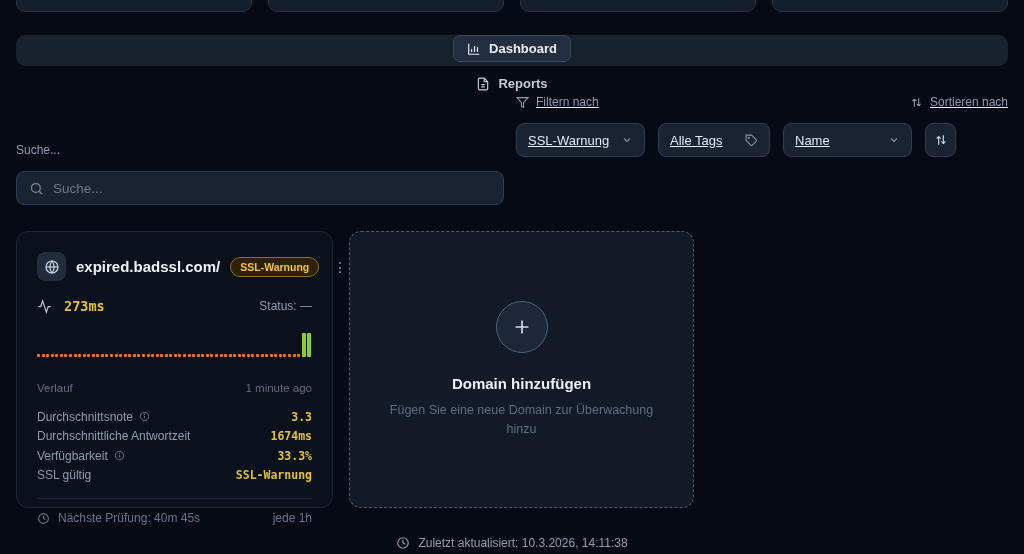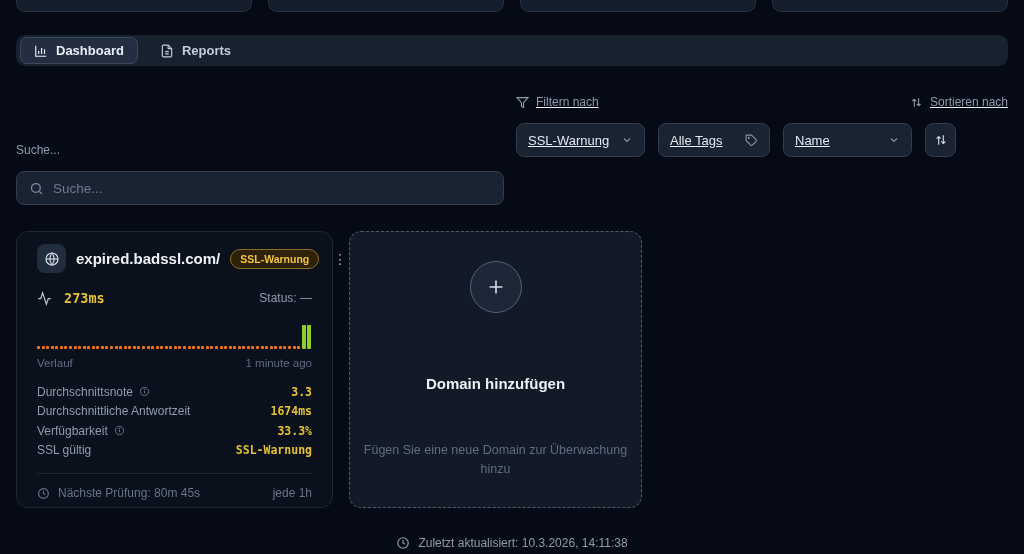--- a/index.html
+++ b/index.html
@@ -15,21 +15,21 @@
     font-family:"Liberation Sans","DejaVu Sans",sans-serif;
     color:var(--text);
   }
   svg{display:block;flex:none;}
 
   
   .top-row{margin:0 16px;display:flex;gap:16px;height:12px;}
   .top-card{flex:1;height:26px;margin-top:-14px;background:#151e2c;border:1px solid #273243;border-radius:9px;}
 
   
-  .tabbar{margin:23px 16px 0;background:var(--panel);border-radius:9px;height:31px;display:flex;align-items:center;padding:0 4px;gap:8px;}
+  .tabbar{margin:23px 16px 0;background:var(--panel);border-radius:9px;height:31px;display:flex;align-items:center;padding:0 4px;gap:8px;flex-direction:column;}
   .tab{display:flex;align-items:center;gap:8px;padding:5px 13px;border-radius:7px;font-size:13px;color:#c3cdd9;cursor:pointer;border:1px solid transparent;font-weight:bold;}
   .tab.active{background:#232e40;border-color:#3a4860;color:var(--text);font-weight:700;}
 
   
   .controls{margin:29px 16px 0;display:flex;}
   .col-left{width:488px;margin-right:12px;flex:none;margin-top:48px;}
   .col-right{flex:1;text-decoration:underline;}
   .label-row{font-size:12px;color:var(--muted);height:14px;display:flex;align-items:center;}
   .col-right .label-row{justify-content:space-between;}
   .label-with-icon{display:flex;align-items:center;gap:7px;}
@@ -38,43 +38,43 @@
   .search-box input::placeholder{color:#6c7b90;}
   .filters-row{margin-top:14px;display:flex;gap:13px;}
   .dropdown,.sq-btn{height:34px;background:#1a2331;border:1px solid var(--panel-border);border-radius:8px;display:flex;align-items:center;justify-content:space-between;padding:0 11px;font-size:13px;color:#e2e9f1;cursor:pointer;}
   .dd-status,.dd-sort{width:129px;}
   .dd-tags{width:112px;}
   .sq-btn{width:31px;justify-content:center;padding:0;color:#cdd7e3;}
   .chev,.dd-icon{color:#8494a7;}
 
   
   .cards{margin:26px 16px 0;display:flex;gap:16px;}
-  .domain-card{width:317px;height:277px;background:var(--card-bg);border:1px solid var(--card-border);border-radius:12px;padding:12px 20px 0;flex:none;}
+  .domain-card{width:317px;height:277px;background:var(--card-bg);border:1px solid var(--card-border);border-radius:12px;padding:20px 20px 0;flex:none;}
   .card-head{display:flex;align-items:center;gap:10px;}
   .globe-box{width:29px;height:29px;border-radius:8px;background:#212c3d;display:flex;align-items:center;justify-content:center;color:#cdd7e3;flex:none;}
   .domain-title{font-size:15px;font-weight:700;color:#eef2f7;white-space:nowrap;}
   .badge{font-size:10.5px;font-weight:700;color:#f2c341;background:#2d2106;border:1px solid #8d6e22;border-radius:999px;padding:3px 9px;white-space:nowrap;}
   .menu-btn{color:#94a2b4;font-size:14px;line-height:1;cursor:pointer;padding:2px 4px;letter-spacing:0;}
   .ping-row{display:flex;justify-content:space-between;align-items:center;margin-top:17px;}
   .ping{display:flex;align-items:center;gap:12px;color:#b9c4d1;}
   .ping-value{font-family:"DejaVu Sans Mono",monospace;font-size:13.5px;font-weight:700;color:var(--accent-yellow);}
   .status{font-size:12px;color:var(--muted);}
   .bars{margin-top:19px;display:flex;align-items:flex-end;justify-content:space-between;height:24px;width:100%;}
   .dot{width:3px;height:3px;background:var(--orange);border-radius:1px;flex:none;}
   .gbar{width:4px;height:24px;background:var(--green);border-radius:1px;flex:none;}
-  .history-meta{display:flex;justify-content:space-between;margin-top:8px;font-size:11.5px;color:var(--faint);}
+  .history-meta{display:flex;justify-content:space-between;margin-top:25px;font-size:11.5px;color:var(--faint);}
   .stats{margin-top:13px;}
   .stat-row{display:flex;justify-content:space-between;align-items:center;height:19.5px;font-size:12px;}
   .stat-label{color:var(--muted);display:flex;align-items:center;gap:6px;}
   .info-icon{color:#6b7a8f;cursor:pointer;}
   .stat-value{color:var(--accent-yellow);font-weight:700;font-family:"DejaVu Sans Mono",monospace;font-size:11.5px;text-align:center;}
   .card-footer{border-top:1px solid var(--card-border);margin-top:13px;padding-top:12px;display:flex;justify-content:space-between;align-items:center;font-size:12px;color:#66758a;}
   .next-check{display:flex;align-items:center;gap:8px;}
 
-  .add-card{width:293px;height:277px;border:1.5px dashed #4a5b72;border-radius:12px;background:#121927;display:flex;flex-direction:column;align-items:center;justify-content:center;text-align:center;cursor:pointer;flex:none;gap:40px;}
+  .add-card{width:345px;height:277px;border:1.5px dashed #4a5b72;border-radius:12px;background:#121927;display:flex;flex-direction:column;align-items:center;justify-content:center;text-align:center;cursor:pointer;flex:none;}
   .plus-circle{width:52px;height:52px;border-radius:50%;background:#1d2737;border:1px solid #51627a;display:flex;align-items:center;justify-content:center;color:#d4dce6;}
   .add-title{margin-top:22px;font-size:15px;font-weight:700;color:#edf1f6;}
   .add-sub{margin-top:9px;font-size:12.5px;color:var(--faint);max-width:282px;line-height:1.45;}
 
   .page-footer{margin-top:28px;display:flex;justify-content:center;gap:8px;font-size:12px;color:var(--muted);}
 </style>
 </head>
 <body>
 
 <div class="top-row">
@@ -314,21 +314,21 @@
     </div>
 
     <div class="card-footer">
       <span class="next-check">
         <span>
           <svg width="13" height="13" viewBox="0 0 24 24" fill="none" stroke="currentColor" stroke-width="2">
               <circle cx="12" cy="12" r="9"></circle>
               <path d="M12 7v5l3.5 2"></path>
             </svg>
         </span>
-        <span>Nächste Prüfung: 80m 45s</span>
+        <span>Nächste Prüfung: 40m 45s</span>
       </span>
       <span>jede 1h</span>
     </div>
   </div>
 
   <div class="add-card">
     <div class="plus-circle">
       <svg width="22" height="22" viewBox="0 0 24 24" fill="none" stroke="currentColor" stroke-width="1.8">
           <path d="M12 5v14M5 12h14"></path>
         </svg>

